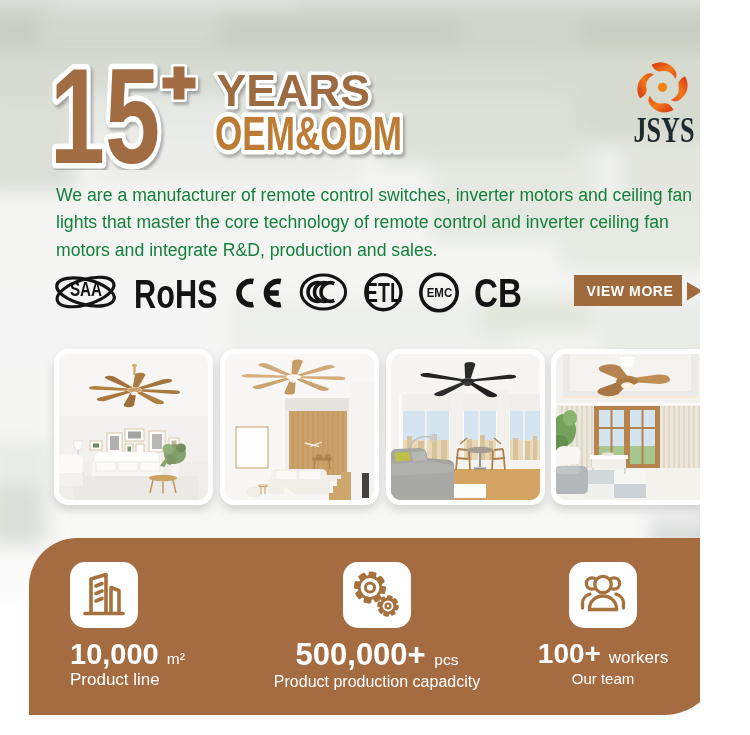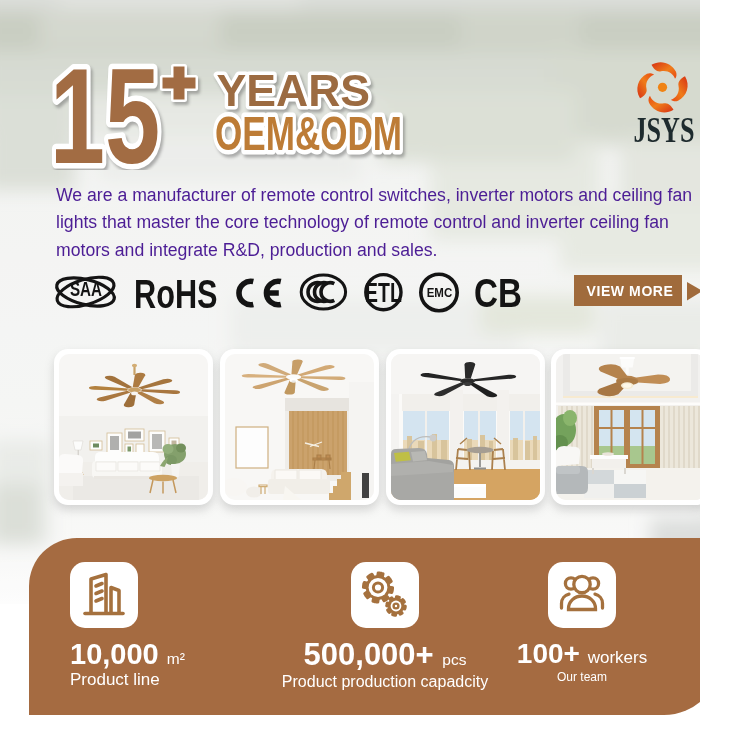--- a/index.html
+++ b/index.html
@@ -81,21 +81,21 @@
     <path fill="url(#lgb)" d="M -11 -22.5 C -2 -28, 9 -24.5, 13.5 -15.5 C 14.5 -13, 14 -10, 12.5 -8.5 C 11 -13.5, 5 -17.5, -1.5 -16 C -5.5 -15, -9 -18.5, -11 -22.5 Z"></path>
     <path fill="url(#lgb)" transform="rotate(90)" d="M -11 -22.5 C -2 -28, 9 -24.5, 13.5 -15.5 C 14.5 -13, 14 -10, 12.5 -8.5 C 11 -13.5, 5 -17.5, -1.5 -16 C -5.5 -15, -9 -18.5, -11 -22.5 Z"></path>
     <path fill="url(#lgb)" transform="rotate(180)" d="M -11 -22.5 C -2 -28, 9 -24.5, 13.5 -15.5 C 14.5 -13, 14 -10, 12.5 -8.5 C 11 -13.5, 5 -17.5, -1.5 -16 C -5.5 -15, -9 -18.5, -11 -22.5 Z"></path>
     <path fill="url(#lgb)" transform="rotate(270)" d="M -11 -22.5 C -2 -28, 9 -24.5, 13.5 -15.5 C 14.5 -13, 14 -10, 12.5 -8.5 C 11 -13.5, 5 -17.5, -1.5 -16 C -5.5 -15, -9 -18.5, -11 -22.5 Z"></path>
     <circle cx="0" cy="0" r="4.6" fill="#f08314"></circle>
   </g>
 
   <text x="36" y="87" text-anchor="middle" transform="" font-family="'Liberation Serif',serif" font-weight="bold" font-size="36" fill="#1e2b2e" textLength="61" lengthAdjust="spacingAndGlyphs">JSYS</text>
 </svg>
 
-<div class="abs" style="left:56px;top:182px;width:660px;font-size:17.65px;line-height:27.4px;color:#4c1d95;">
+<div class="abs" style="left:56px;top:182px;width:660px;font-size:17.65px;line-height:27.4px;color:#15803d;">
 We are a manufacturer of remote control switches, inverter motors and ceiling fan<br>
 lights that master the core technology of remote control and inverter ceiling fan<br>
 motors and integrate R&amp;D, production and sales.
 </div>
 
 <svg class="abs" style="left:0;top:260px" width="750" height="70" viewBox="0 0 750 70">
   <g stroke="#141414" fill="none">
 
     <g>
       <ellipse cx="85.5" cy="32" rx="29.5" ry="12.5" stroke-width="3.2" transform="rotate(-17 85.5 32)"></ellipse>
@@ -446,45 +446,45 @@
       <path d="M41 51 V 25.5 L 49 28.5 V 51"></path>
       <path d="M15 51.5 H 53"></path>
     </g>
   </svg>
   
   <div style="margin-top:6px;font-size:29px;font-weight:bold;">10,000 <span style="font-size:15.5px;font-weight:normal;">m²</span></div>
   
   <div style="margin-top:-1px;font-size:17px;">Product line</div>
 </div>
 
-<div class="abs" style="left:265px;top:552px;width:240px;text-align:center;color:#fff;">
+<div class="abs" style="left:257px;top:552px;width:240px;text-align:center;color:#fff;">
   
   <svg width="68" height="66" viewBox="0 0 68 66" style="background:#fff;border-radius:15px;margin-top:10px;">
     <g fill="#a5713e" stroke="#a5713e" stroke-width="2.5" stroke-linejoin="round">
       <path d="M41.8 25.5 L41.8 26.3 L41.7 27.0 L41.6 27.8 L41.5 28.6 L41.3 29.3 L41.1 30.1 L40.8 30.8 L37.0 30.0 L36.8 30.5 L36.5 31.0 L36.2 31.5 L35.9 32.0 L35.5 32.4 L35.2 32.9 L37.5 36.0 L36.9 36.5 L36.3 37.0 L35.7 37.5 L35.1 37.9 L34.4 38.3 L33.7 38.7 L33.0 39.0 L30.9 35.8 L30.4 36.0 L29.8 36.1 L29.3 36.3 L28.7 36.4 L28.1 36.4 L27.6 36.5 L27.0 40.3 L26.2 40.3 L25.5 40.2 L24.7 40.1 L23.9 40.0 L23.2 39.8 L22.4 39.6 L21.7 39.3 L22.5 35.5 L22.0 35.3 L21.5 35.0 L21.0 34.7 L20.5 34.4 L20.1 34.0 L19.6 33.7 L16.5 36.0 L16.0 35.4 L15.5 34.8 L15.0 34.2 L14.6 33.6 L14.2 32.9 L13.8 32.2 L13.5 31.5 L16.7 29.4 L16.5 28.9 L16.4 28.3 L16.2 27.8 L16.1 27.2 L16.1 26.6 L16.0 26.1 L12.2 25.5 L12.2 24.7 L12.3 24.0 L12.4 23.2 L12.5 22.4 L12.7 21.7 L12.9 20.9 L13.2 20.2 L17.0 21.0 L17.2 20.5 L17.5 20.0 L17.8 19.5 L18.1 19.0 L18.5 18.6 L18.8 18.1 L16.5 15.0 L17.1 14.5 L17.7 14.0 L18.3 13.5 L18.9 13.1 L19.6 12.7 L20.3 12.3 L21.0 12.0 L23.1 15.2 L23.6 15.0 L24.2 14.9 L24.7 14.7 L25.3 14.6 L25.9 14.6 L26.4 14.5 L27.0 10.7 L27.8 10.7 L28.5 10.8 L29.3 10.9 L30.1 11.0 L30.8 11.2 L31.6 11.4 L32.3 11.7 L31.5 15.5 L32.0 15.7 L32.5 16.0 L33.0 16.3 L33.5 16.6 L33.9 17.0 L34.4 17.3 L37.5 15.0 L38.0 15.6 L38.5 16.2 L39.0 16.8 L39.4 17.4 L39.8 18.1 L40.2 18.8 L40.5 19.5 L37.3 21.6 L37.5 22.1 L37.6 22.7 L37.8 23.2 L37.9 23.8 L37.9 24.4 L38.0 24.9 Z"></path>
       <path d="M54.5 44.0 L54.5 44.7 L54.4 45.3 L54.3 46.0 L54.1 46.6 L53.9 47.2 L51.4 46.8 L51.2 47.3 L50.9 47.7 L50.7 48.1 L50.4 48.5 L50.0 48.9 L51.4 51.1 L50.8 51.5 L50.3 51.9 L49.8 52.2 L49.2 52.5 L47.6 50.5 L47.2 50.7 L46.7 50.8 L46.2 50.9 L45.7 51.0 L45.2 51.0 L44.7 53.5 L44.0 53.4 L43.4 53.4 L42.7 53.2 L42.1 53.0 L41.4 52.8 L41.9 50.3 L41.5 50.1 L41.1 49.8 L40.7 49.5 L40.3 49.2 L38.2 50.6 L37.7 50.1 L37.3 49.6 L36.9 49.0 L36.6 48.5 L36.3 47.9 L38.4 46.4 L38.3 45.9 L38.2 45.5 L38.1 45.0 L38.0 44.5 L35.5 44.0 L35.5 43.3 L35.6 42.7 L35.7 42.0 L35.9 41.4 L36.1 40.8 L38.6 41.2 L38.8 40.7 L39.1 40.3 L39.3 39.9 L39.6 39.5 L40.0 39.1 L38.6 36.9 L39.2 36.5 L39.7 36.1 L40.2 35.8 L40.8 35.5 L42.4 37.5 L42.8 37.3 L43.3 37.2 L43.8 37.1 L44.3 37.0 L44.8 37.0 L45.3 34.5 L46.0 34.6 L46.6 34.6 L47.3 34.8 L47.9 35.0 L48.6 35.2 L48.1 37.7 L48.5 37.9 L48.9 38.2 L49.3 38.5 L49.7 38.8 L51.8 37.4 L52.3 37.9 L52.7 38.4 L53.1 39.0 L53.4 39.5 L53.7 40.1 L51.6 41.6 L51.7 42.1 L51.8 42.5 L51.9 43.0 L52.0 43.5 Z"></path>
     </g>
     <circle cx="27" cy="25.5" r="9.4" fill="#ffffff" stroke="none"></circle>
     <circle cx="27" cy="25.5" r="4.6" fill="none" stroke="#a5713e" stroke-width="3"></circle>
     <circle cx="45" cy="44" r="5.4" fill="#ffffff" stroke="none"></circle>
     <circle cx="45" cy="44" r="2.4" fill="none" stroke="#a5713e" stroke-width="2.4"></circle>
   </svg>
   <div style="margin-top:5px;font-size:31px;font-weight:bold;">500,000+ <span style="font-size:15.5px;font-weight:normal;">pcs</span></div>
   <div style="margin-top:0px;font-size:16px;">Product production capadcity</div>
 </div>
 
-<div class="abs" style="left:482px;top:552px;width:200px;text-align:center;color:#fff;">
+<div class="abs" style="left:503px;top:552px;width:200px;text-align:center;color:#fff;">
   
   <svg width="68" height="66" viewBox="0 0 68 66" style="background:#fff;border-radius:15px;margin-top:10px;">
     <g stroke="#a5713e" stroke-width="3.3" fill="none" stroke-linecap="round">
       <circle cx="23" cy="21.5" r="5.6"></circle>
       <circle cx="45" cy="21.5" r="5.6"></circle>
       <path d="M13.5 46 v-4.5 a9.5 9.5 0 0 1 7.5-9.3"></path>
       <path d="M54.5 46 v-4.5 a9.5 9.5 0 0 0 -7.5-9.3"></path>
       <circle cx="34" cy="22.5" r="8.2" fill="#ffffff"></circle>
       <path d="M20.5 47.5 v-1 a13.5 12.5 0 0 1 27 0 v1 Z" fill="#ffffff"></path>
     </g>
   </svg>
   <div style="margin-top:6px;font-size:28px;font-weight:bold;">100+ <span style="font-size:17px;font-weight:normal;">workers</span></div>
-  <div style="margin-top:0px;font-size:12px;">Our team</div>
+  <div style="margin-top:0px;font-size:15px;">Our team</div>
 </div>
 
 </div>
 
 </body></html>

